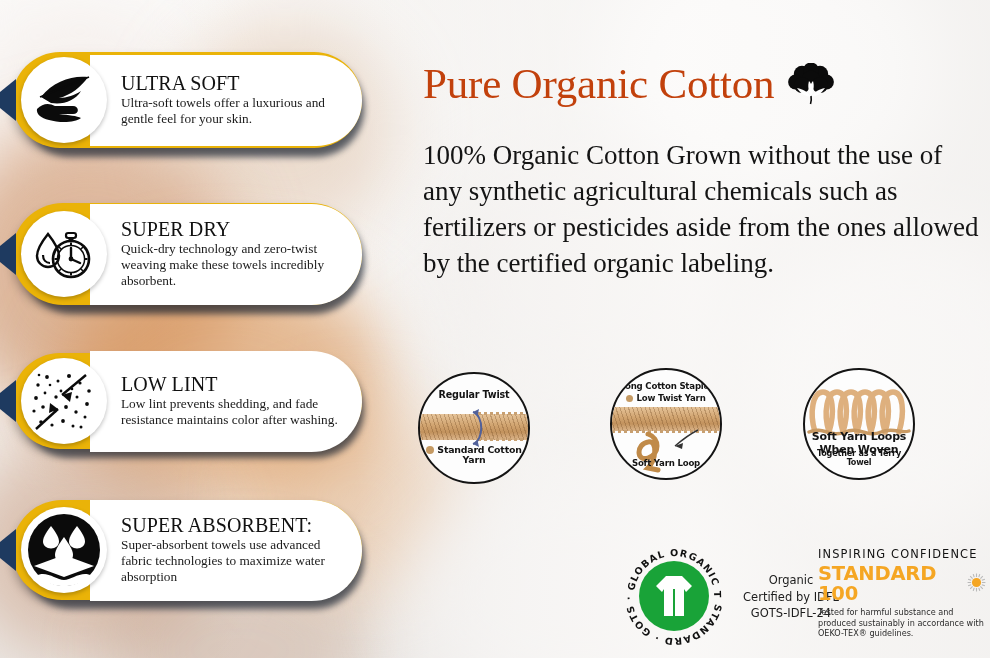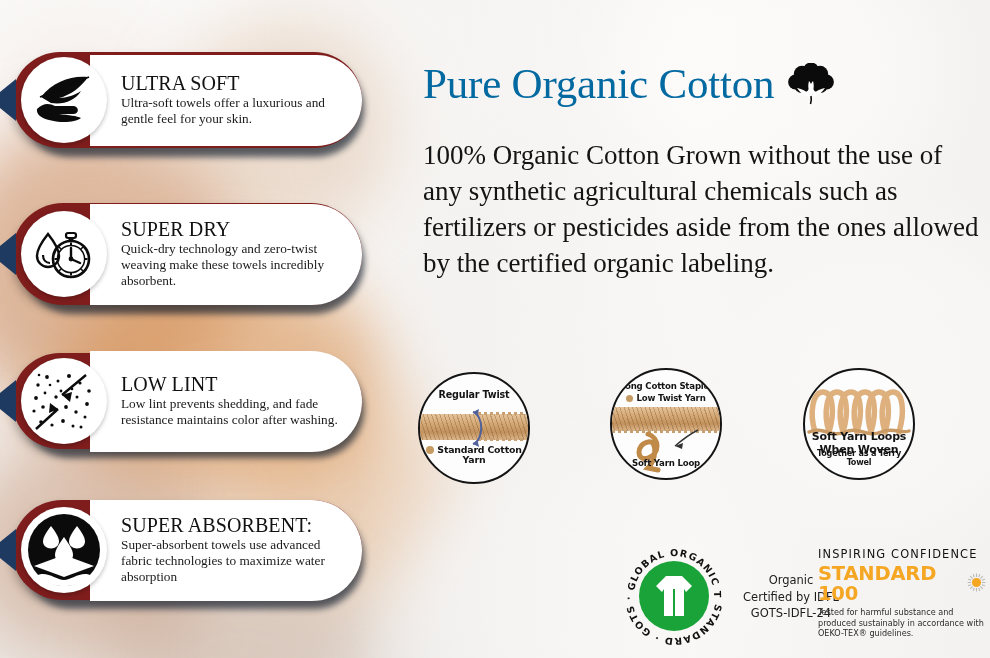--- a/index.html
+++ b/index.html
@@ -33,21 +33,21 @@
 
   
   .features{position:absolute;left:0;top:0;width:400px;height:658px;}
   .pill{position:absolute;left:12px;width:350px;}
   .pill .shadow{
     position:absolute;left:10px;top:9px;right:-2px;bottom:-9px;
     background:rgba(16,32,54,.55);border-radius:80px;filter:blur(3px);
   }
   .pill-body{
     position:relative;height:100%;
-    background:#7f1d1d;border-radius:80px;
+    background:#eab308;border-radius:80px;
     display:flex;align-items:center;
     box-shadow:0 6px 10px rgba(0,0,0,.28);
   }
   .tail{
     position:absolute;left:-22px;top:50%;transform:translateY(-50%);
     width:0;height:0;
     border-top:21px solid transparent;
     border-bottom:21px solid transparent;
     border-right:26px solid #1e3a60;
   }
@@ -73,21 +73,21 @@
   .p1{top:52px;height:96px;}
   .p2{top:203px;height:102px;}
   .p3{top:353px;height:96px;}
   .p4{top:500px;height:100px;}
   .p2 .card,.p3 .card,.p4 .card{min-height:84px;}
 
   
   .right{position:absolute;left:418px;top:0;width:572px;height:658px;}
   .headline{
     position:absolute;left:5px;top:62px;width:560px;
-    font-size:43px;line-height:1;color:#0369a1;letter-spacing:-.2px;
+    font-size:43px;line-height:1;color:#c2410c;letter-spacing:-.2px;
     display:flex;align-items:center;gap:14px;white-space:nowrap;
   }
   .cotton-icon{display:inline-block;width:46px;height:42px;flex:0 0 auto;}
   .lede{
     position:absolute;left:5px;top:138px;width:558px;
     font-size:27px;line-height:1.33;color:#141414;
   }
 
   
   .yarns{position:absolute;left:0;top:372px;width:572px;height:112px;}

